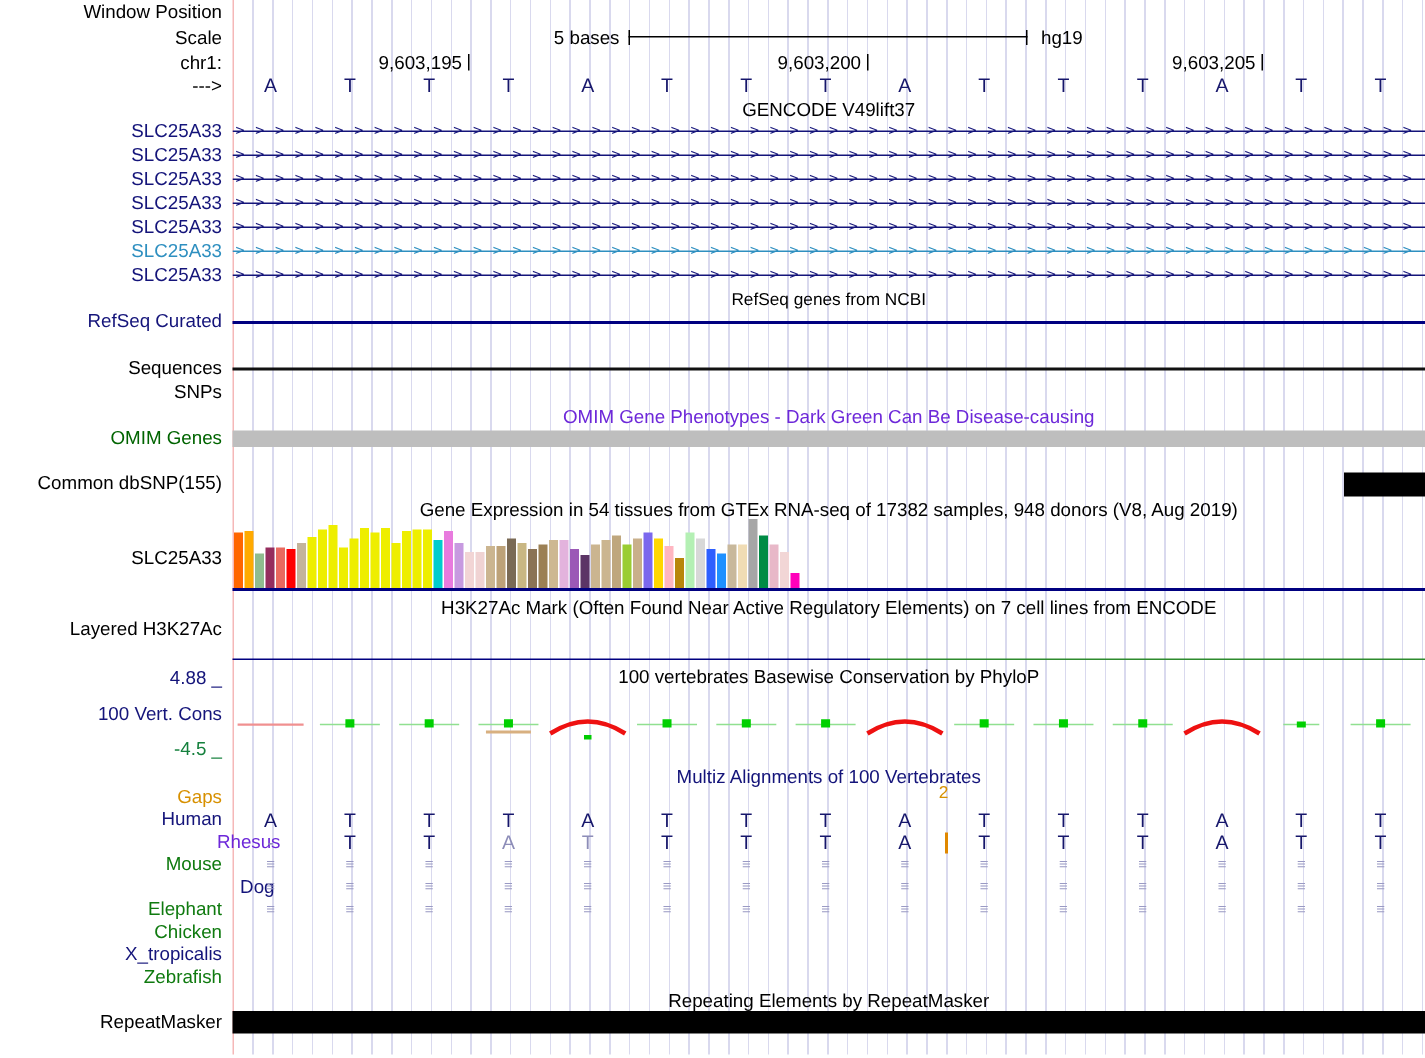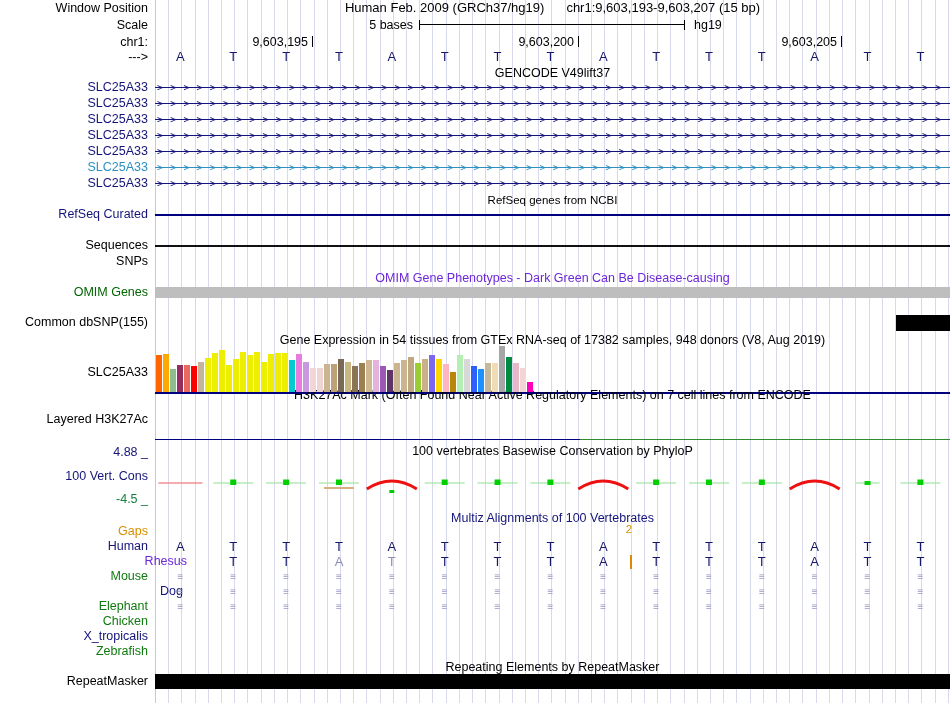--- a/index.html
+++ b/index.html
@@ -19,23 +19,20 @@
           font-size:10px;letter-spacing:7.17px;line-height:13px;}
   .abs{position:absolute;}
 </style>
 </head>
 <body>
 
 <div id="page">
   <div class="grid"></div>
   <div class="pink"></div>
 
-  <div class="title hdr" style="top:1px">
-    <span>Human Feb. 2009 (GRCh37/hg19)</span><span style="display:inline-block;width:22px"></span><span>chr1:9,603,193-9,603,207 (15 bp)</span>
-  </div>
 
   <div class="lbl" style="top:1px">Window Position</div>
   <div class="lbl" style="top:18px">Scale</div>
   <div class="lbl" style="top:35px">chr1:</div>
   <div class="lbl" style="top:50px">---&gt;</div>
 
   <div class="abs" style="left:323px;top:18px;width:90px;text-align:right;font-size:12.5px">5 bases</div>
   <div class="abs" style="left:419px;top:24px;width:266px;height:1px;background:#000"></div>
   <div class="abs" style="left:419px;top:20px;width:1px;height:10px;background:#000"></div>
   <div class="abs" style="left:684px;top:20px;width:1px;height:10px;background:#000"></div>
@@ -55,21 +52,21 @@
   <div class="lbl" style="top:285px;color:#006400">OMIM Genes</div>
   <div class="abs" style="left:155px;top:287px;width:795px;height:11px;background:#bebebe"></div>
 
   <div class="lbl" style="top:315px">Common dbSNP(155)</div>
   <div class="abs" style="left:896px;top:315px;width:54px;height:16px;background:#000"></div>
 
   <div class="title" style="top:333px">Gene Expression in 54 tissues from GTEx RNA-seq of 17382 samples, 948 donors (V8, Aug 2019)</div>
   <div class="lbl" style="top:365px">SLC25A33</div>
   <div class="abs" style="left:155px;top:392px;width:795px;height:2px;background:#000080"></div>
 
-  <div class="title" style="top:388px">H3K27Ac Mark (Often Found Near Active Regulatory Elements) on 7 cell lines from ENCODE</div>
+  <div class="title" style="top:398px">H3K27Ac Mark (Often Found Near Active Regulatory Elements) on 7 cell lines from ENCODE</div>
   <div class="lbl" style="top:412px">Layered H3K27Ac</div>
   <div class="abs" style="left:155px;top:439px;width:425px;height:1px;background:#000080"></div>
   <div class="abs" style="left:580px;top:439px;width:370px;height:1px;background:#2e8b2e"></div>
 
   <div class="lbl" style="top:445px;color:#14147a">4.88 _</div>
   <div class="title" style="top:444px;color:#000000">100 vertebrates Basewise Conservation by PhyloP</div>
   <div class="lbl" style="top:469px;color:#14147a">100 Vert. Cons</div>
   <div class="lbl" style="top:492px;color:#15803d">-4.5 _</div>
 
   <div class="title" style="top:511px;color:#14147a">Multiz Alignments of 100 Vertebrates</div>

